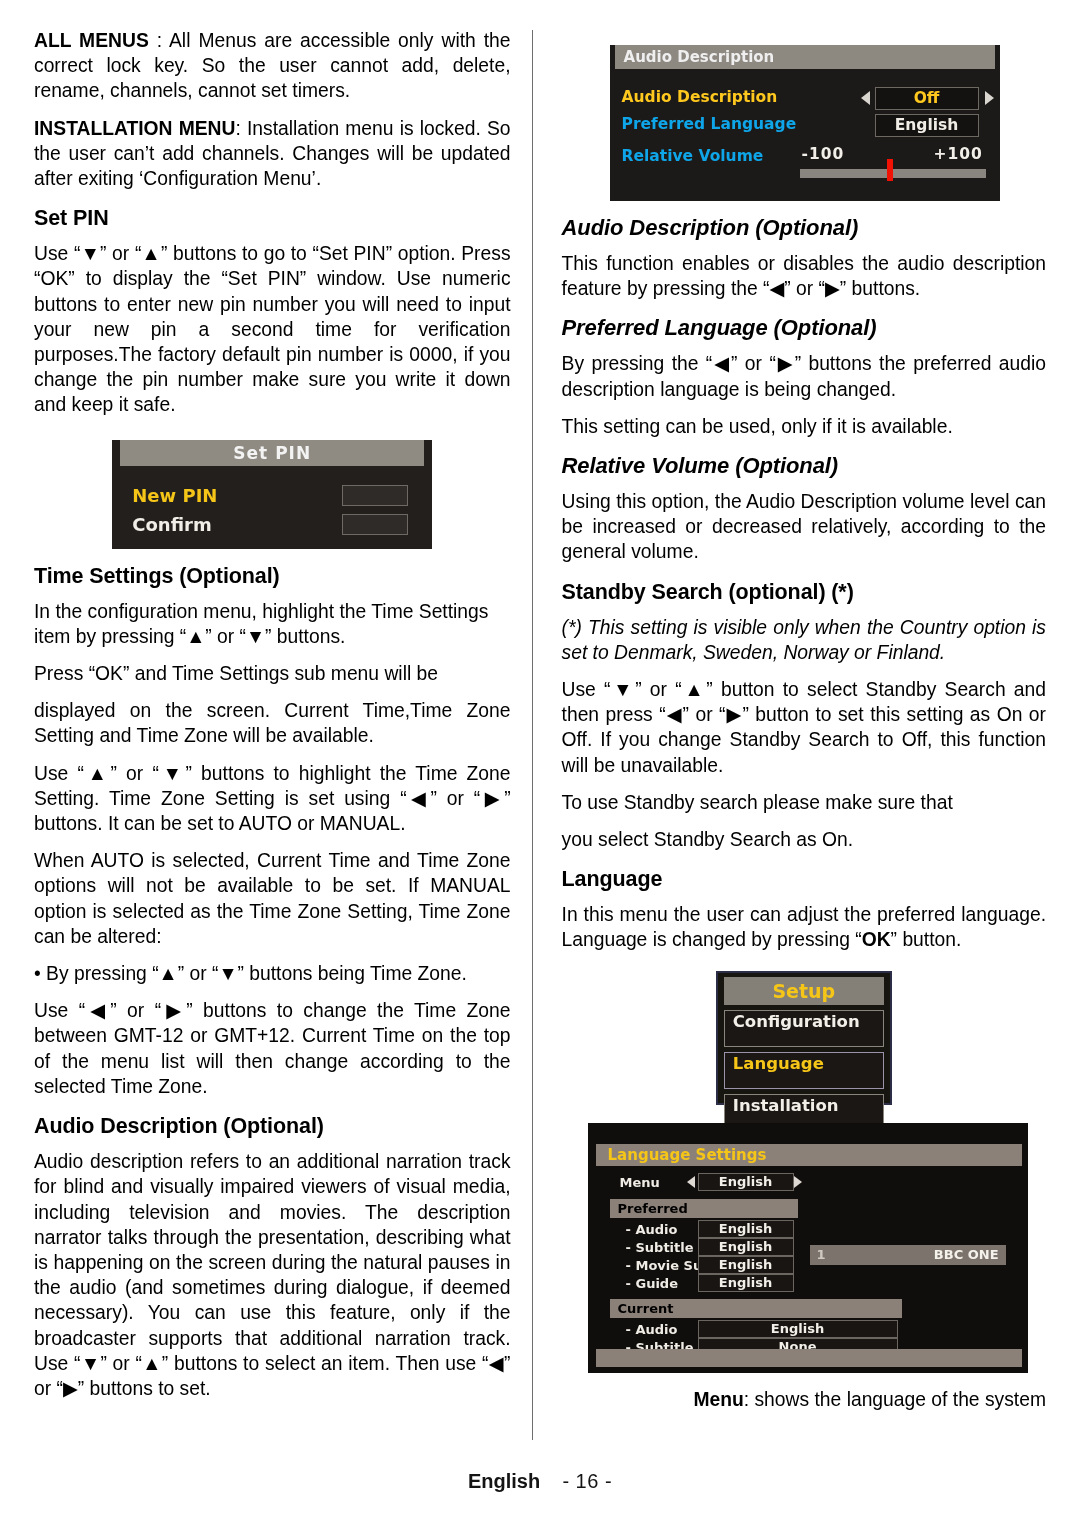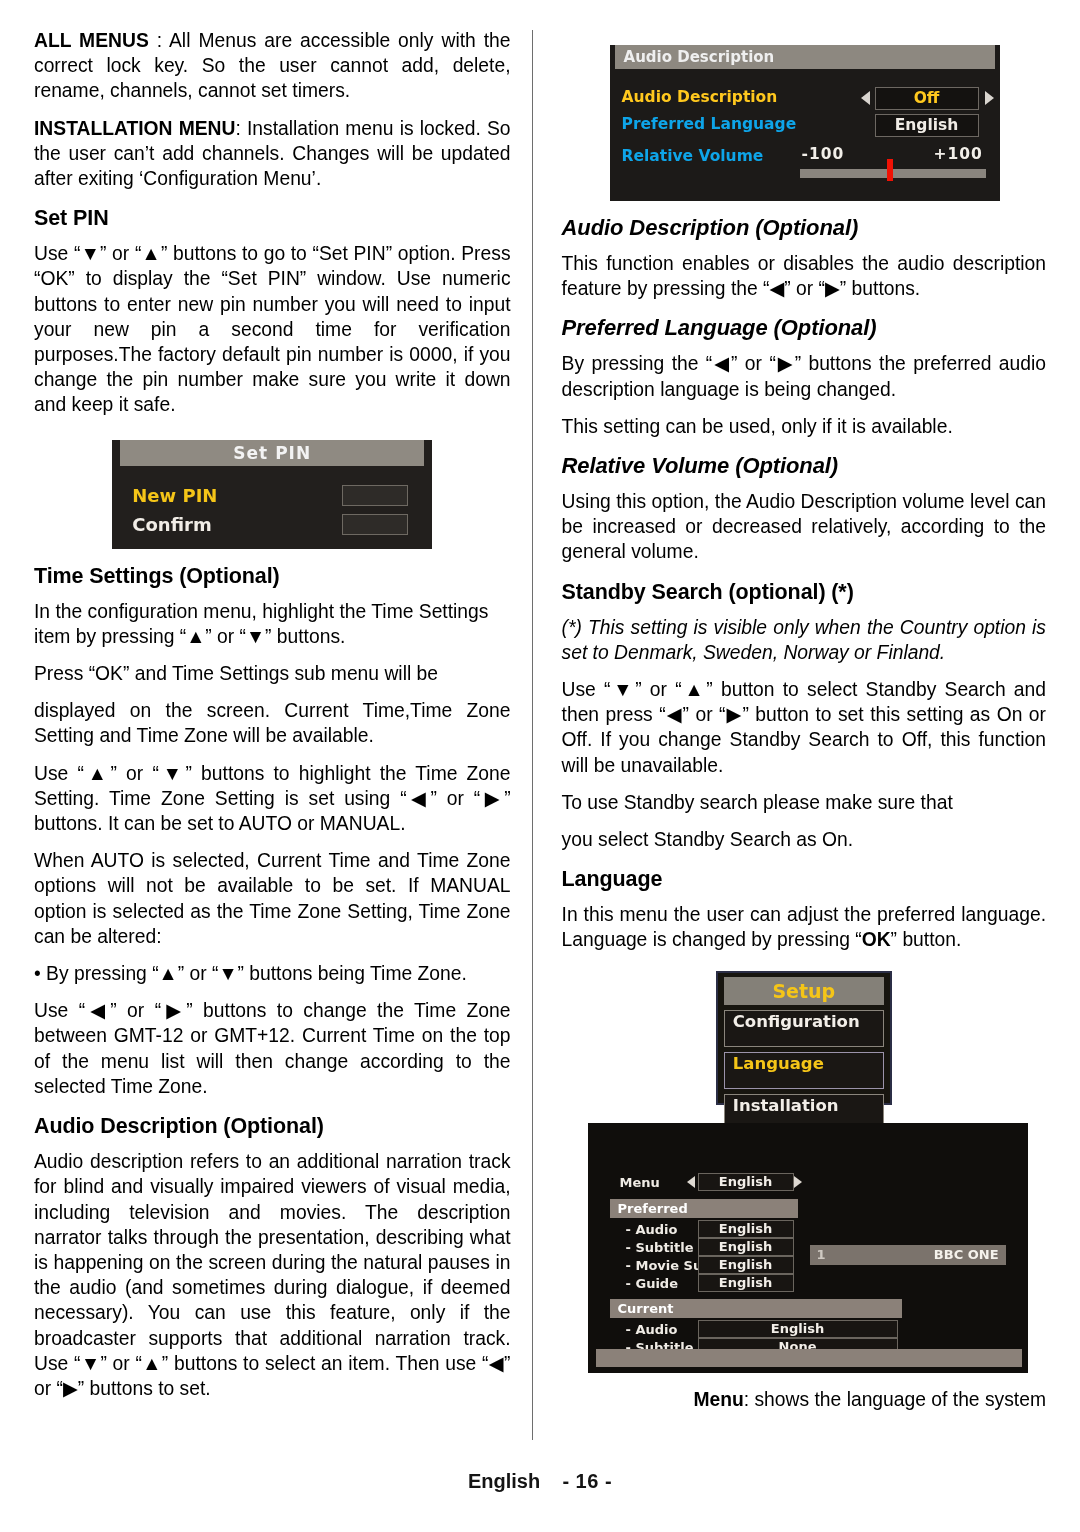--- a/index.html
+++ b/index.html
@@ -103,40 +103,40 @@
     position:absolute; left:8px; top:21px; right:6px; height:22px; background:#8b8179;
     color:#f5c518; font-size:15px; font-weight:bold; line-height:22px; padding-left:12px;
   }
   .lg-lbl { position:absolute; color:#efebe5; font-weight:bold; font-size:13px; }
   .lg-box {
     position:absolute; background:#181512; border:1.2px solid #6a655e;
     color:#f2eee8; font-weight:bold; font-size:13px; text-align:center; line-height:16px; height:18px;
   }
   .lg-section {
     position:absolute; left:22px; height:19px; background:#8b8179;
-    color:#ffffff; font-weight:bold; font-size:13px; line-height:19px; padding-left:8px;
+    color:#000000; font-weight:bold; font-size:13px; line-height:19px; padding-left:8px;
   }
   .lg-tri-l { border-top:6px solid transparent; border-bottom:6px solid transparent; border-right:8px solid #ded9d2; left:99px; top:53px; }
   .lg-tri-r { border-top:6px solid transparent; border-bottom:6px solid transparent; border-left:8px solid #ded9d2; left:206px; top:53px; }
   .lg-banner {
     position:absolute; left:222px; top:122px; width:196px; height:20px;
     background:#7b736c; color:#f5f2ec; font-weight:bold; font-size:13px; line-height:20px;
   }
   .lg-banner .n { position:absolute; left:7px; color:#cfc9c2; }
   .lg-banner .c { position:absolute; right:7px; }
   .lg-footwrap { position:absolute; left:8px; right:6px; bottom:6px; height:18px; background:#8b8179; }
 
   .caption { text-align:right; font-size:19.3px; margin:14px 0 0 0; }
 
   .footer {
     position:absolute; left:0; right:0; top:1470px;
     text-align:center; font-size:20px; color:#141414;
   }
   .footer .en { font-weight:bold; }
-  .footer .pg { font-weight:bold; letter-spacing:0.5px; }
+  .footer .pg { font-weight:normal; letter-spacing:0.5px; }
 </style>
 </head>
 <body>
 
 <div class="page">
   <div class="cols">
 
     <div class="col col-left">
 
       <p><span class="b">ALL MENUS</span><span> : All  Menus are  accessible only with the correct lock key. So the user cannot add, delete, rename, channels, cannot set timers.</span></p>
@@ -210,20 +210,21 @@
       <p><span>In this menu the user can adjust the preferred language. Language is changed by pressing “</span><span class="b">OK</span><span>” button.</span></p>
 
       <div class="setup-osd">
         <div class="setup-title">Setup</div>
         <div class="setup-item">Configuration</div>
         <div class="setup-item sel">Language</div>
         <div class="setup-item">Installation</div>
       </div>
 
       <div class="lang-osd">
+        <div class="lang-title">Language Settings</div>
 
         <div class="lg-lbl" style="left:32px; top:52px;">Menu</div>
         <div class="tri lg-tri-l"></div>
         <div class="lg-box" style="left:110px; top:50px; width:96px;">English</div>
         <div class="tri lg-tri-r"></div>
 
         <div class="lg-section" style="top:76px; width:188px;">Preferred</div>
 
         <div class="lg-lbl" style="left:38px; top:99px;">- Audio</div>
         <div class="lg-box" style="left:110px; top:97px; width:96px;">English</div>

